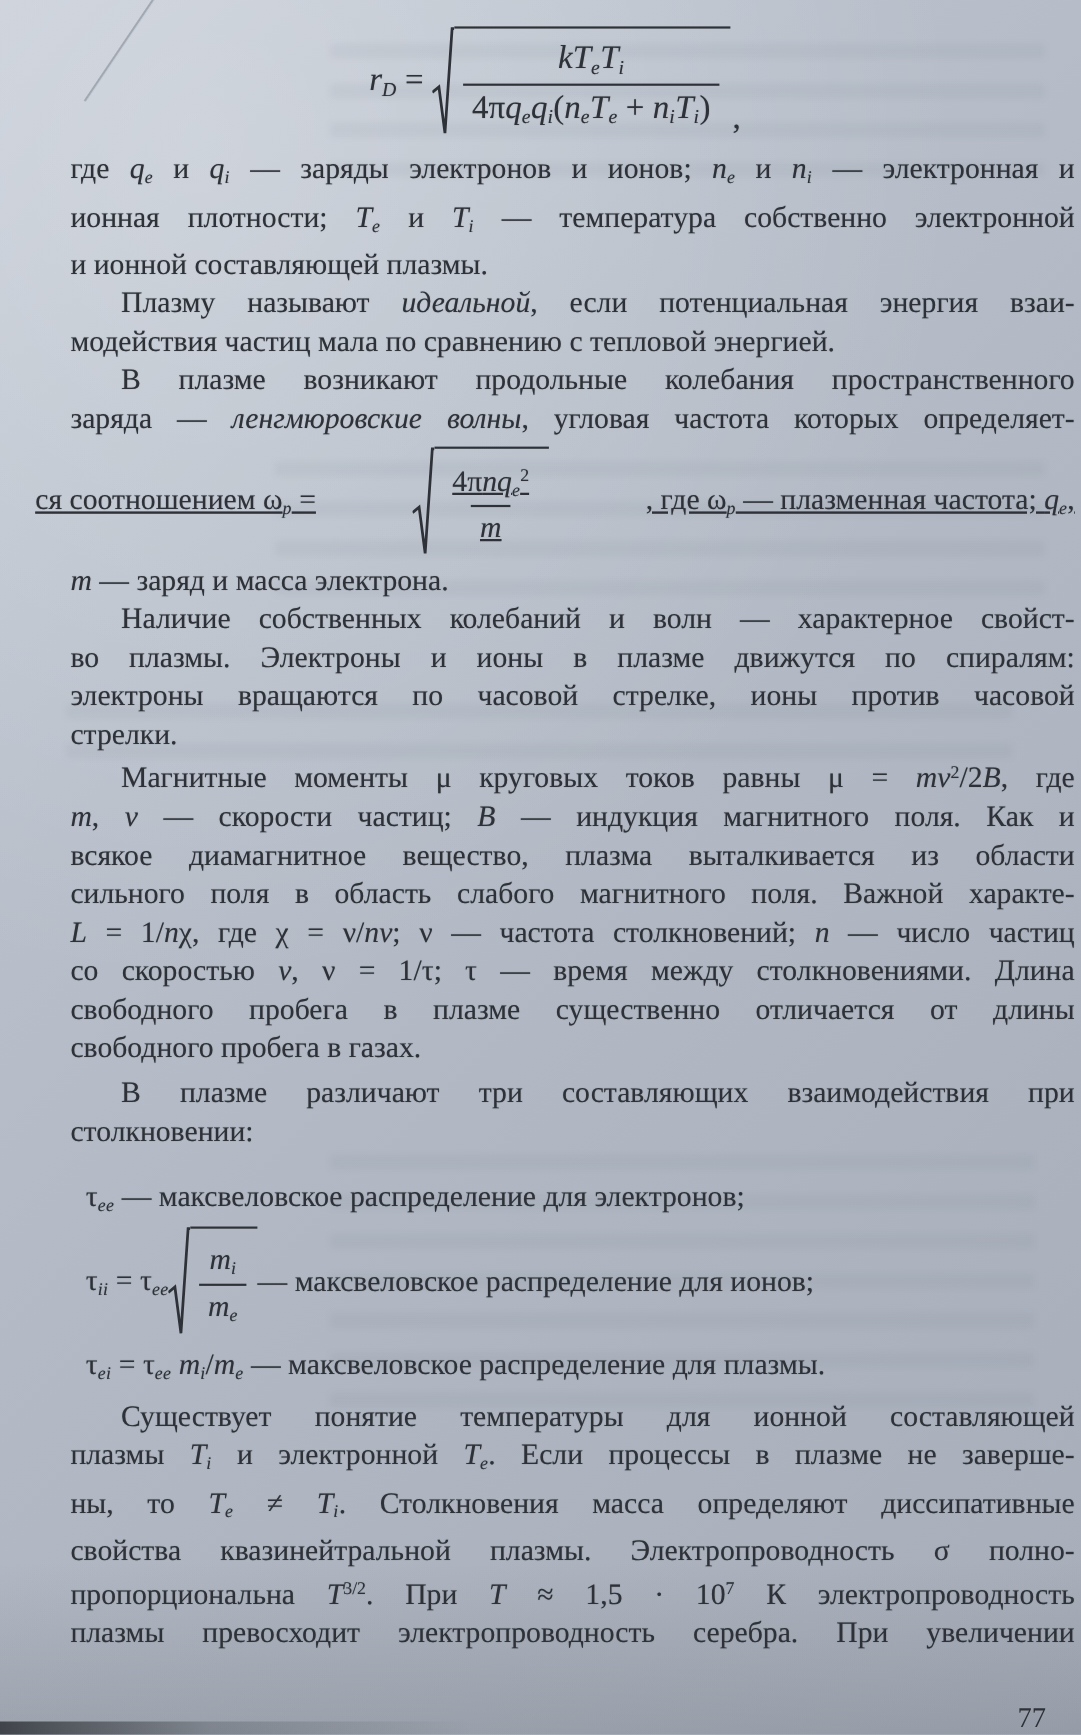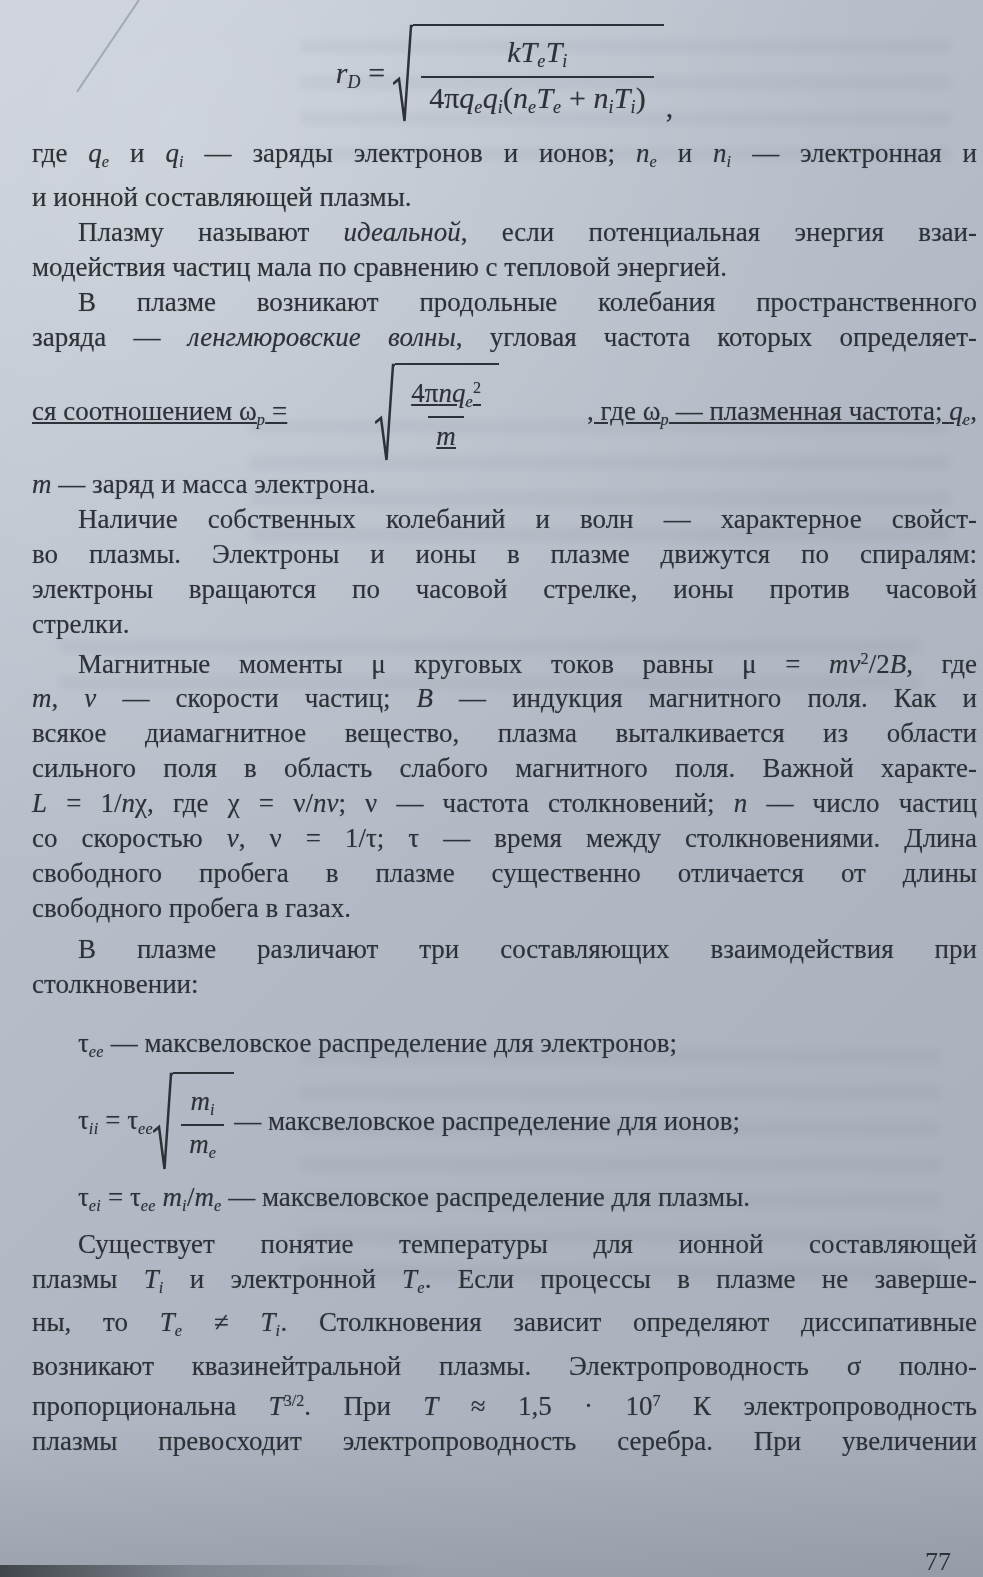--- a/index.html
+++ b/index.html
@@ -14,21 +14,21 @@
       linear-gradient(180deg, rgba(0,0,0,0) 90%, rgba(55,60,68,.16) 100%),
       radial-gradient(130% 90% at 18% 8%, rgba(255,255,255,.22) 0%, rgba(255,255,255,0) 55%),
       linear-gradient(135deg,#c7cdd7 0%,#c0c7d1 14%,#b8bfca 32%,#b2b9c4 52%,#adb4bf 72%,#a7aeba 100%);
     color:#2e3238;
   }
   .content{
     position:absolute;left:32px;top:0;width:945px;
     font-size:27px;line-height:35px;
     text-shadow:0 0 1px rgba(46,50,56,.45);
   }
-  .line{display:block;text-align:justify;text-align-last:justify;}
+  .line{display:block;text-align:justify;text-align-last:justify;margin-left:32px;}
   .line.left{text-align-last:left;}
   .ind{text-indent:46px;}
   .seg-i{font-style:italic;}
   .seg-s{font-style:italic;font-size:.6em;vertical-align:-.28em;letter-spacing:.02em;}
   .seg-p{font-size:.6em;vertical-align:.55em;}
   
   .f-rd{display:flex;justify-content:center;align-items:center;margin:24px 0 12px;font-size:30px;line-height:1.15;}
   .sqrt{display:inline-flex;align-items:stretch;}
   .radsign{width:20px;flex:0 0 20px;}
   .radicand{border-top:2.5px solid currentColor;padding:5px 10px 2px 8px;display:flex;align-items:center;}
@@ -73,20 +73,21 @@
             <span class="num"><span class="seg-i">kT</span><span class="seg-s">e</span><span class="seg-i">T</span><span class="seg-s">i</span></span>
             <span class="den"><span>4π</span><span class="seg-i">q</span><span class="seg-s">e</span><span class="seg-i">q</span><span class="seg-s">i</span><span>(</span><span class="seg-i">n</span><span class="seg-s">e</span><span class="seg-i">T</span><span class="seg-s">e</span><span> + </span><span class="seg-i">n</span><span class="seg-s">i</span><span class="seg-i">T</span><span class="seg-s">i</span><span>)</span></span>
           </span>
         </span>
       </span>
       <span class="f-comma"><span>,</span></span>
     </div>
 
     <div>
       <div class="line"><span>где </span><span class="seg-i">q</span><span class="seg-s">e</span><span> и </span><span class="seg-i">q</span><span class="seg-s">i</span><span> — заряды электронов и ионов; </span><span class="seg-i">n</span><span class="seg-s">e</span><span> и </span><span class="seg-i">n</span><span class="seg-s">i</span><span> — электронная и</span></div>
+      <div class="line"><span>ионная плотности; </span><span class="seg-i">T</span><span class="seg-s">e</span><span> и </span><span class="seg-i">T</span><span class="seg-s">i</span><span> — температура собственно электронной</span></div>
       <div class="line left"><span>и ионной составляющей плазмы.</span></div>
     </div>
 
     <div>
       <div class="line ind"><span>Плазму называют </span><span class="seg-i">идеальной</span><span>, если потенциальная энергия взаи-</span></div>
       <div class="line left"><span>модействия частиц мала по сравнению с тепловой энергией.</span></div>
     </div>
 
     <div>
       <div class="line ind"><span>В плазме возникают продольные колебания пространственного</span></div>
@@ -160,22 +161,22 @@
 
     <div class="tau-line">
       <span><span>τ</span><span class="seg-s">ei</span><span> = τ</span><span class="seg-s">ee</span><span class="seg-i"> m</span><span class="seg-s">i</span><span>/</span><span class="seg-i">m</span><span class="seg-s">e</span><span> — максвеловское распределение для плазмы.</span></span>
     </div>
 
     <div class="spacer-s"></div>
 
     <div>
       <div class="line ind"><span>Существует понятие температуры для ионной составляющей</span></div>
       <div class="line"><span>плазмы </span><span class="seg-i">T</span><span class="seg-s">i</span><span> и электронной </span><span class="seg-i">T</span><span class="seg-s">e</span><span>. Если процессы в плазме не заверше-</span></div>
-      <div class="line"><span>ны, то </span><span class="seg-i">T</span><span class="seg-s">e</span><span> ≠ </span><span class="seg-i">T</span><span class="seg-s">i</span><span>. Столкновения зависит определяют диссипативные</span></div>
-      <div class="line"><span>возникают квазинейтральной плазмы. Электропроводность σ полно-</span></div>
+      <div class="line"><span>ны, то </span><span class="seg-i">T</span><span class="seg-s">e</span><span> ≠ </span><span class="seg-i">T</span><span class="seg-s">i</span><span>. Столкновения масса определяют диссипативные</span></div>
+      <div class="line"><span>свойства квазинейтральной плазмы. Электропроводность σ полно-</span></div>
       <div class="line"><span>пропорциональна </span><span class="seg-i">T</span><span class="seg-p">3/2</span><span>. При </span><span class="seg-i">T</span><span> ≈ 1,5 · 10</span><span class="seg-p">7</span><span> К электропроводность</span></div>
       <div class="line"><span>плазмы превосходит электропроводность серебра. При увеличении</span></div>
     </div>
 
   </div>
 
   <div class="pgnum">77</div>
   <div class="shadow-bottom"></div>
 </div>
 

